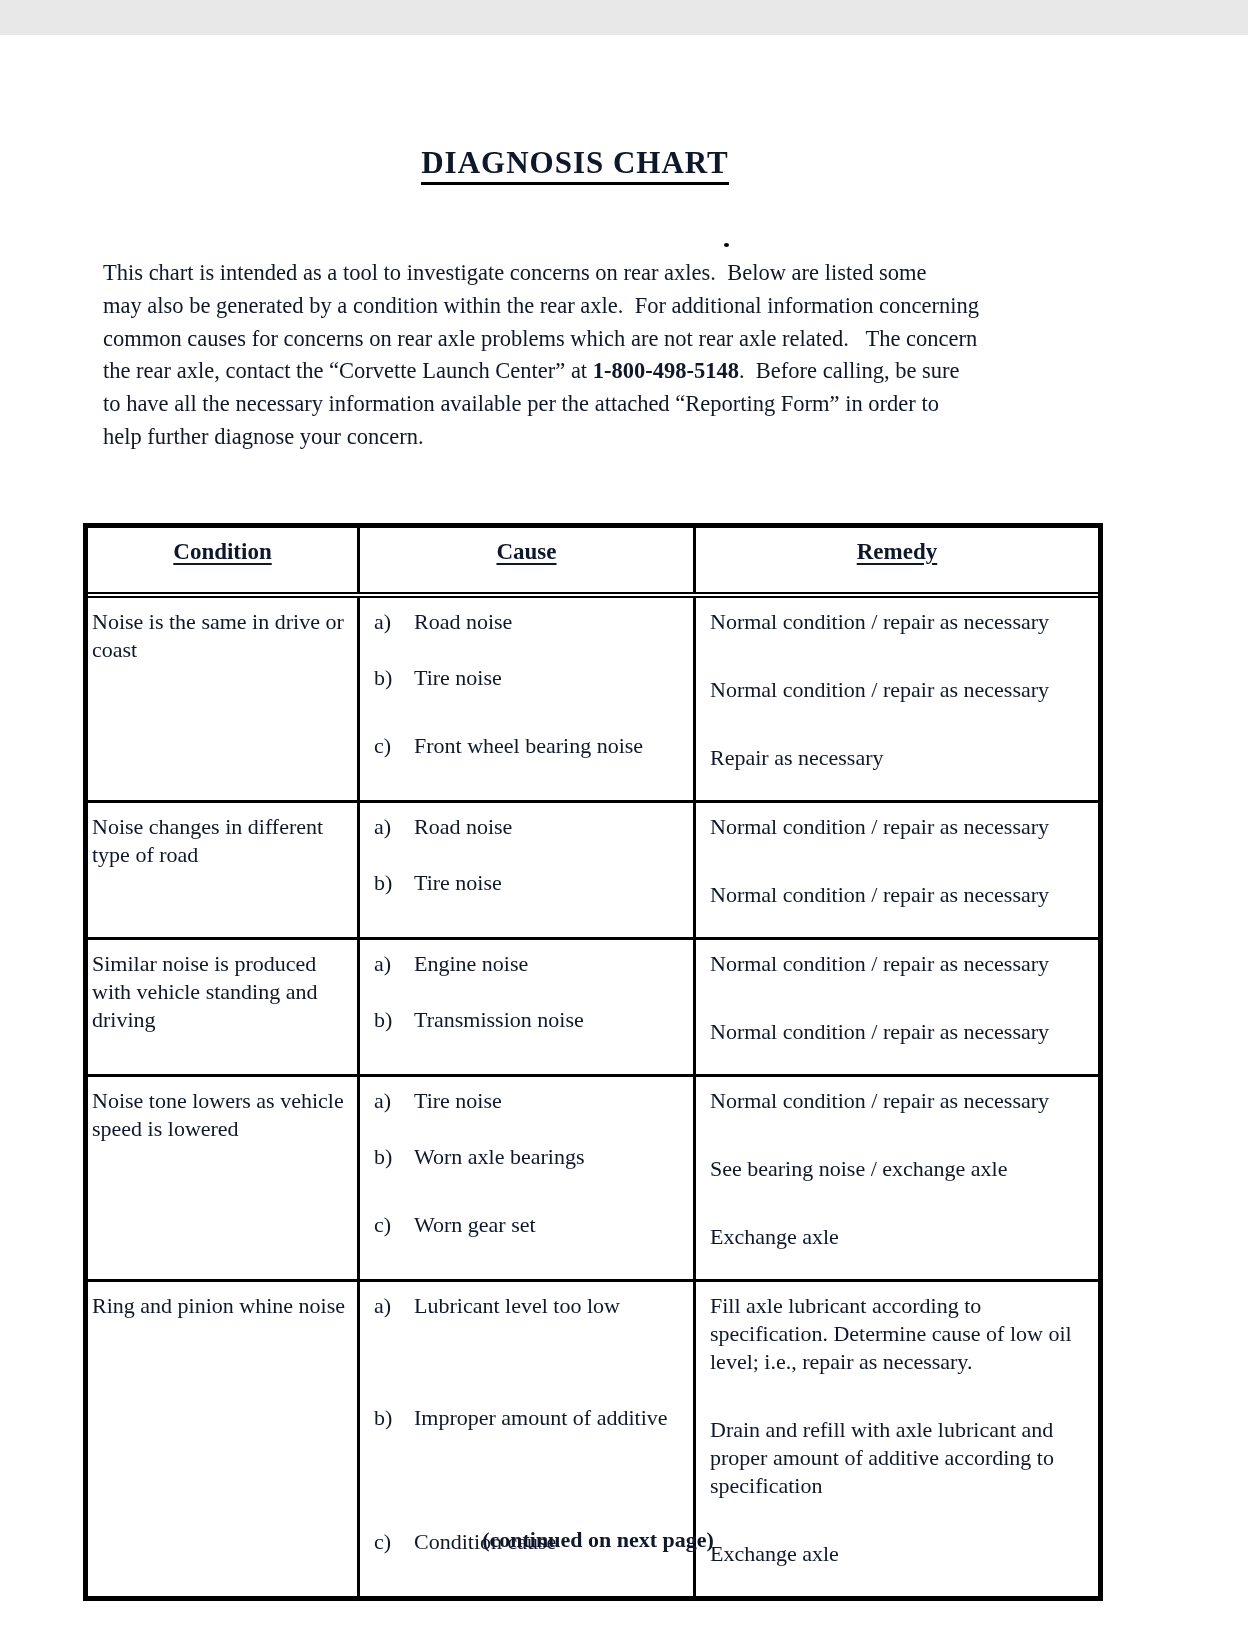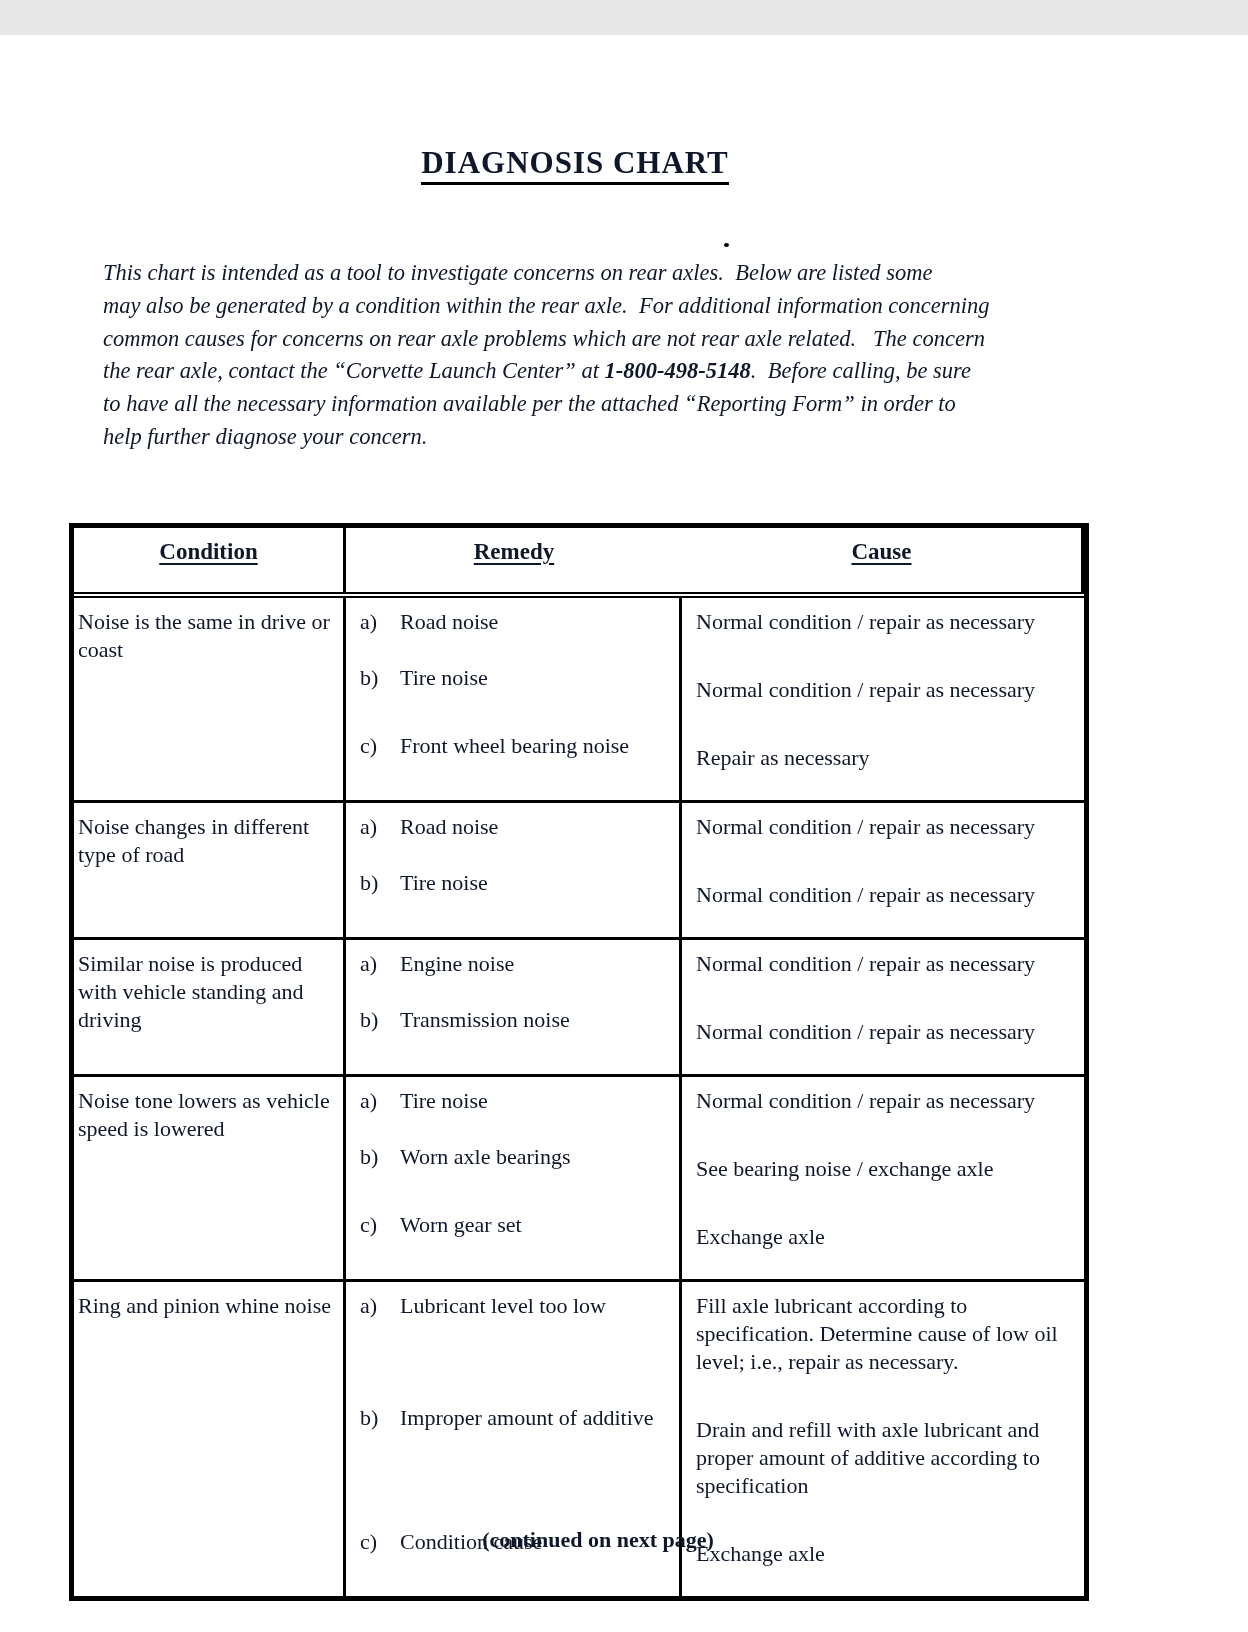--- a/index.html
+++ b/index.html
@@ -1,25 +1,25 @@
 <!DOCTYPE html>
 <html><head>
 <meta charset="utf-8">
 <style>
   html,body{margin:0;padding:0;background:#e8e8e8;}
   .page{position:relative;width:1248px;height:1632px;background:#ffffff;
         font-family:"Liberation Serif", serif;color:#0f172a;overflow:hidden;margin-top:35px;}
   .title{position:absolute;left:40px;top:110px;width:1070px;text-align:center;}
   .title span{display:inline-block;font-size:31px;font-weight:bold;letter-spacing:1px;
         border-bottom:3px solid #000;padding-bottom:1px;}
-  .intro{position:absolute;left:103px;top:222px;width:980px;font-size:22.5px;line-height:32.8px;font-style:italic;}
+  .intro{position:absolute;left:103px;top:222px;width:980px;font-size:22.5px;line-height:32.8px;}
   .pline{white-space:pre;}
   .phone{font-weight:bold;}
 
-  .diag-table{position:absolute;left:69px;top:488px;width:1020px;min-height:977px;
+  .diag-table{position:absolute;left:83px;top:488px;width:1020px;min-height:977px;
         border:5px solid #000;box-sizing:border-box;font-size:22px;line-height:28px;}
   .thead{display:grid;grid-template-columns:272px 336px auto;min-height:64px;
         border-bottom:6px double #000;}
   .th{font-size:23px;font-weight:bold;text-align:center;padding-top:10px;}
   .th span{text-decoration:underline;text-decoration-thickness:2px;text-underline-offset:4px;}
   .cb{border-right:3px solid #000;}
   .trow{display:grid;grid-template-columns:272px 336px auto;border-top:3px solid #000;}
   .trow.first{border-top:none;}
   .cond{grid-column:1;border-right:3px solid #000;padding:10px 10px 0 4px;}
   .cause{grid-column:2;border-right:3px solid #000;padding:0 8px 28px 14px;
@@ -46,22 +46,22 @@
     <div class="pline">common causes for concerns on rear axle problems which are not rear axle related.   The concern</div>
     <div class="pline"><span>the rear axle, contact the “Corvette Launch Center” at </span><span class="phone">1-800-498-5148</span><span>.  Before calling, be sure</span></div>
     <div class="pline">to have all the necessary information available per the attached “Reporting Form” in order to</div>
     <div class="pline">help further diagnose your concern.</div>
   </div>
 
   <div class="diag-table">
 
     <div class="thead">
       <div class="th cb"><span>Condition</span></div>
+      <div class="th cb"><span>Cause</span></div>
       <div class="th"><span>Remedy</span></div>
-      <div class="th cb"><span>Cause</span></div>
     </div>
 
     <div class="trow first" style="min-height:177px">
       <div class="cond" style="grid-row:1 / span 3">Noise is the same in drive or coast</div>
       <div class="cause pt">
           <span class="lbl">a)</span>
           <span>Road noise</span>
         </div>
       <div class="remedy pt">Normal condition / repair as necessary</div>
       <div class="cause">

